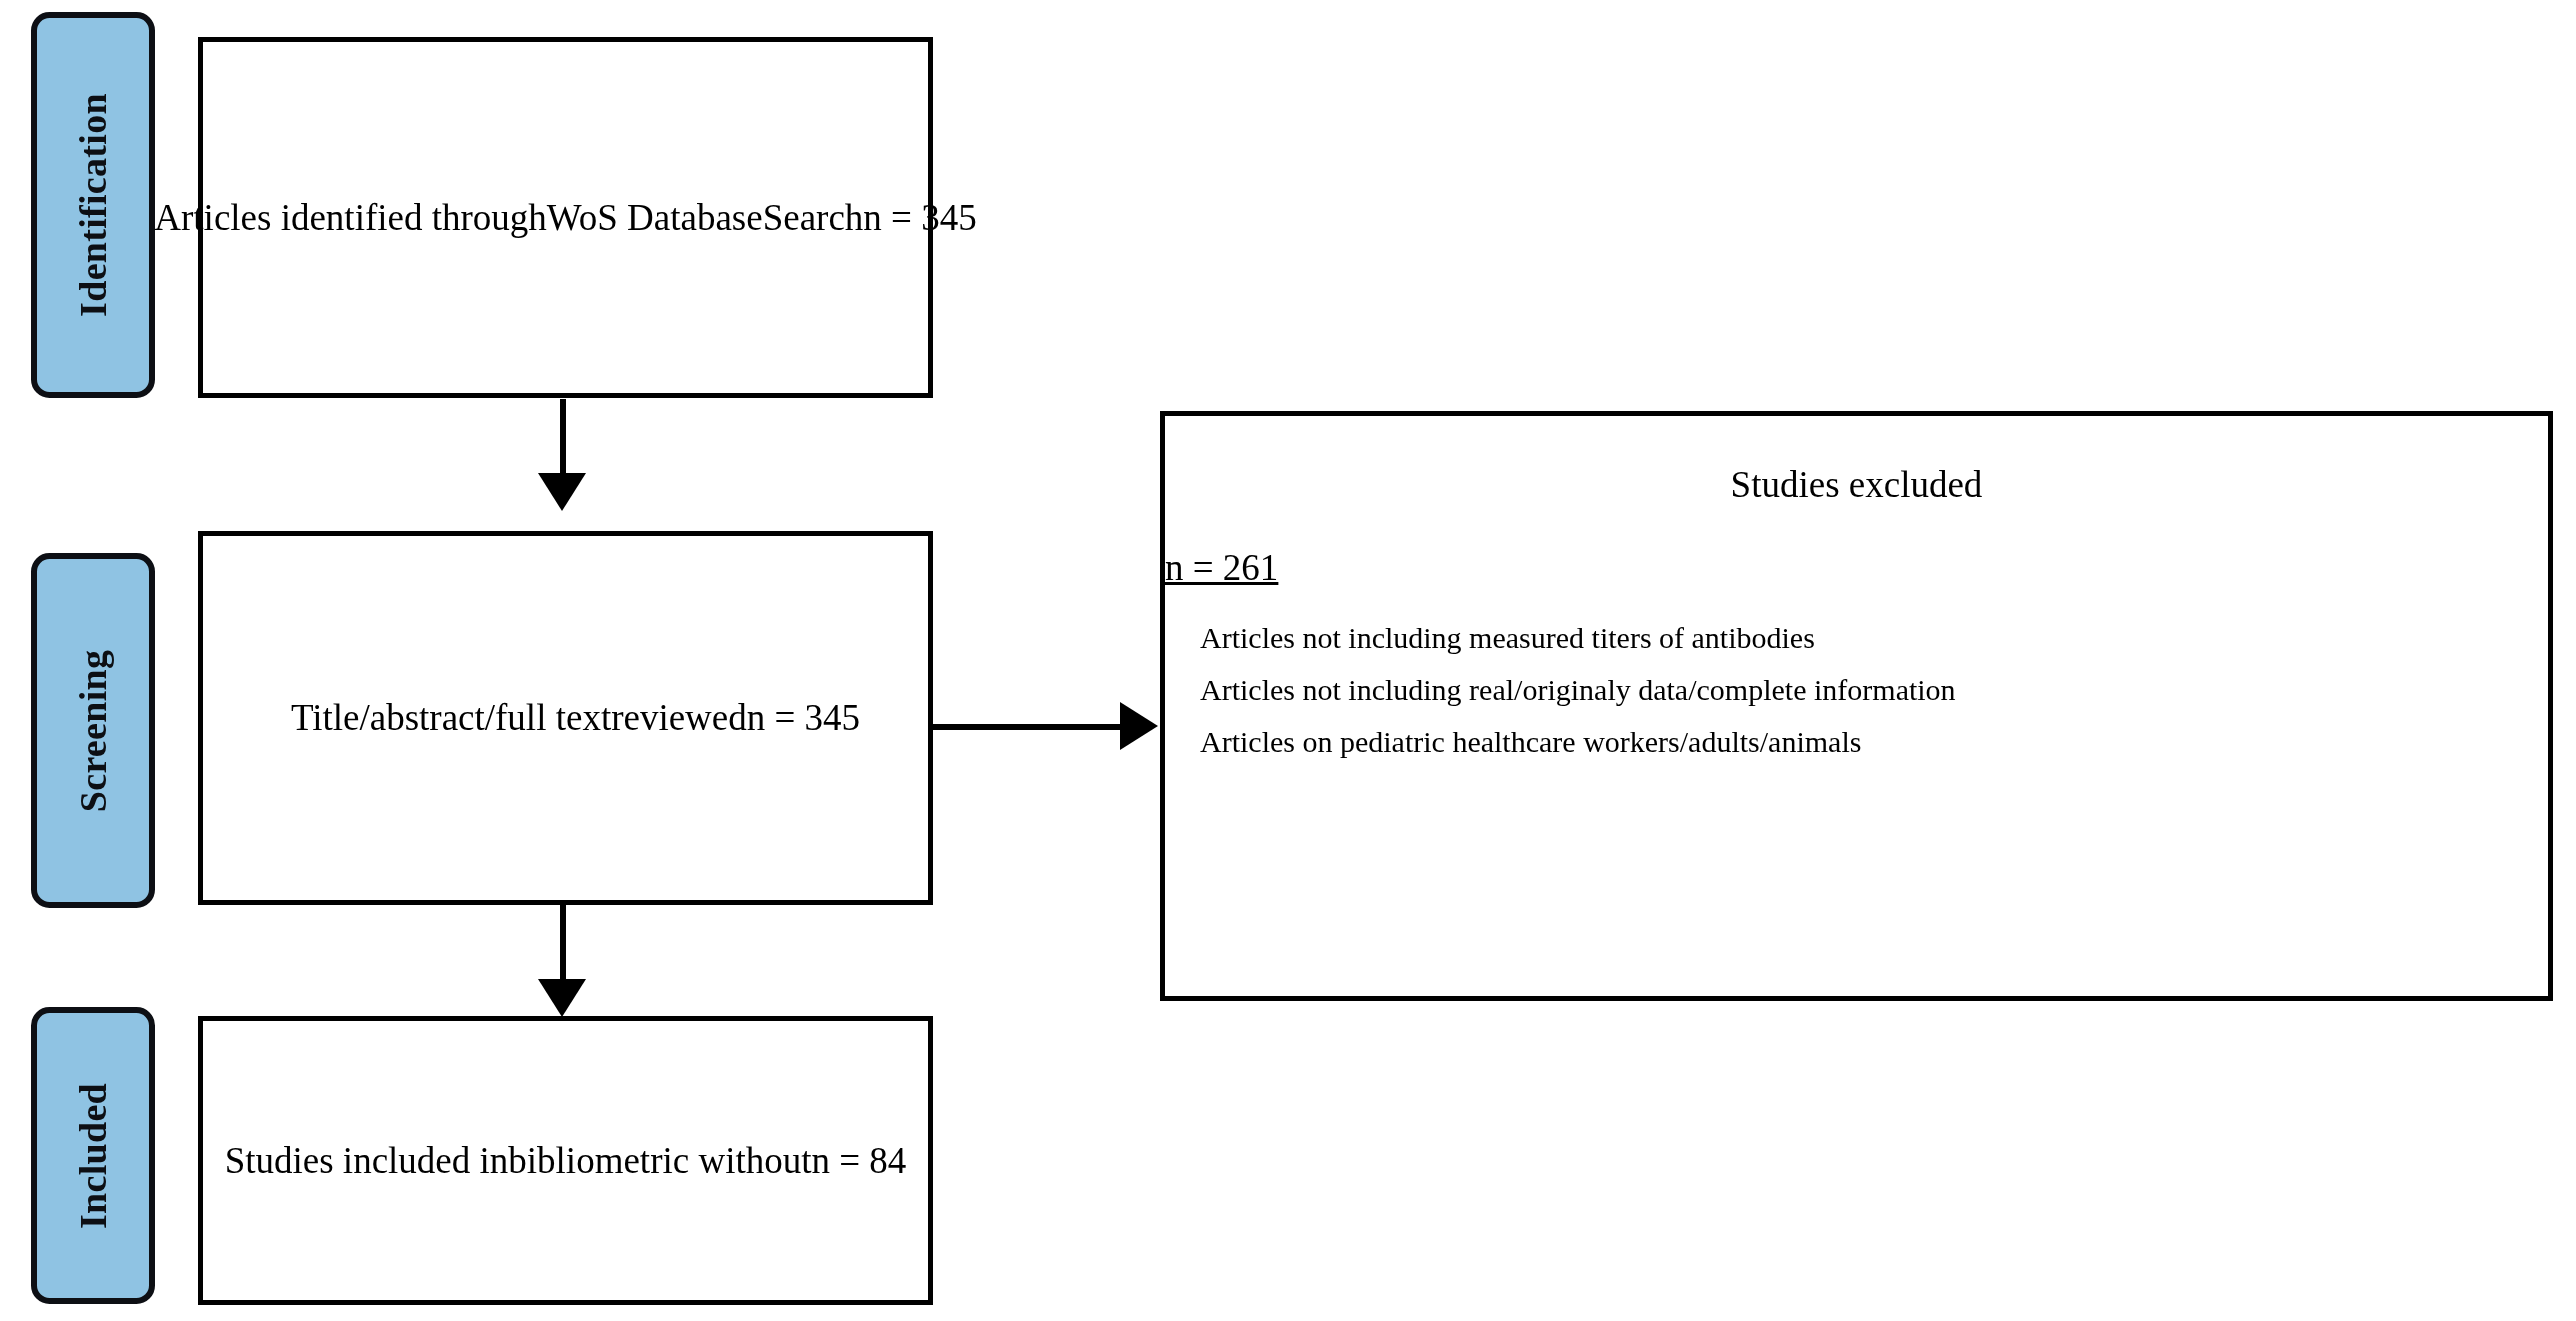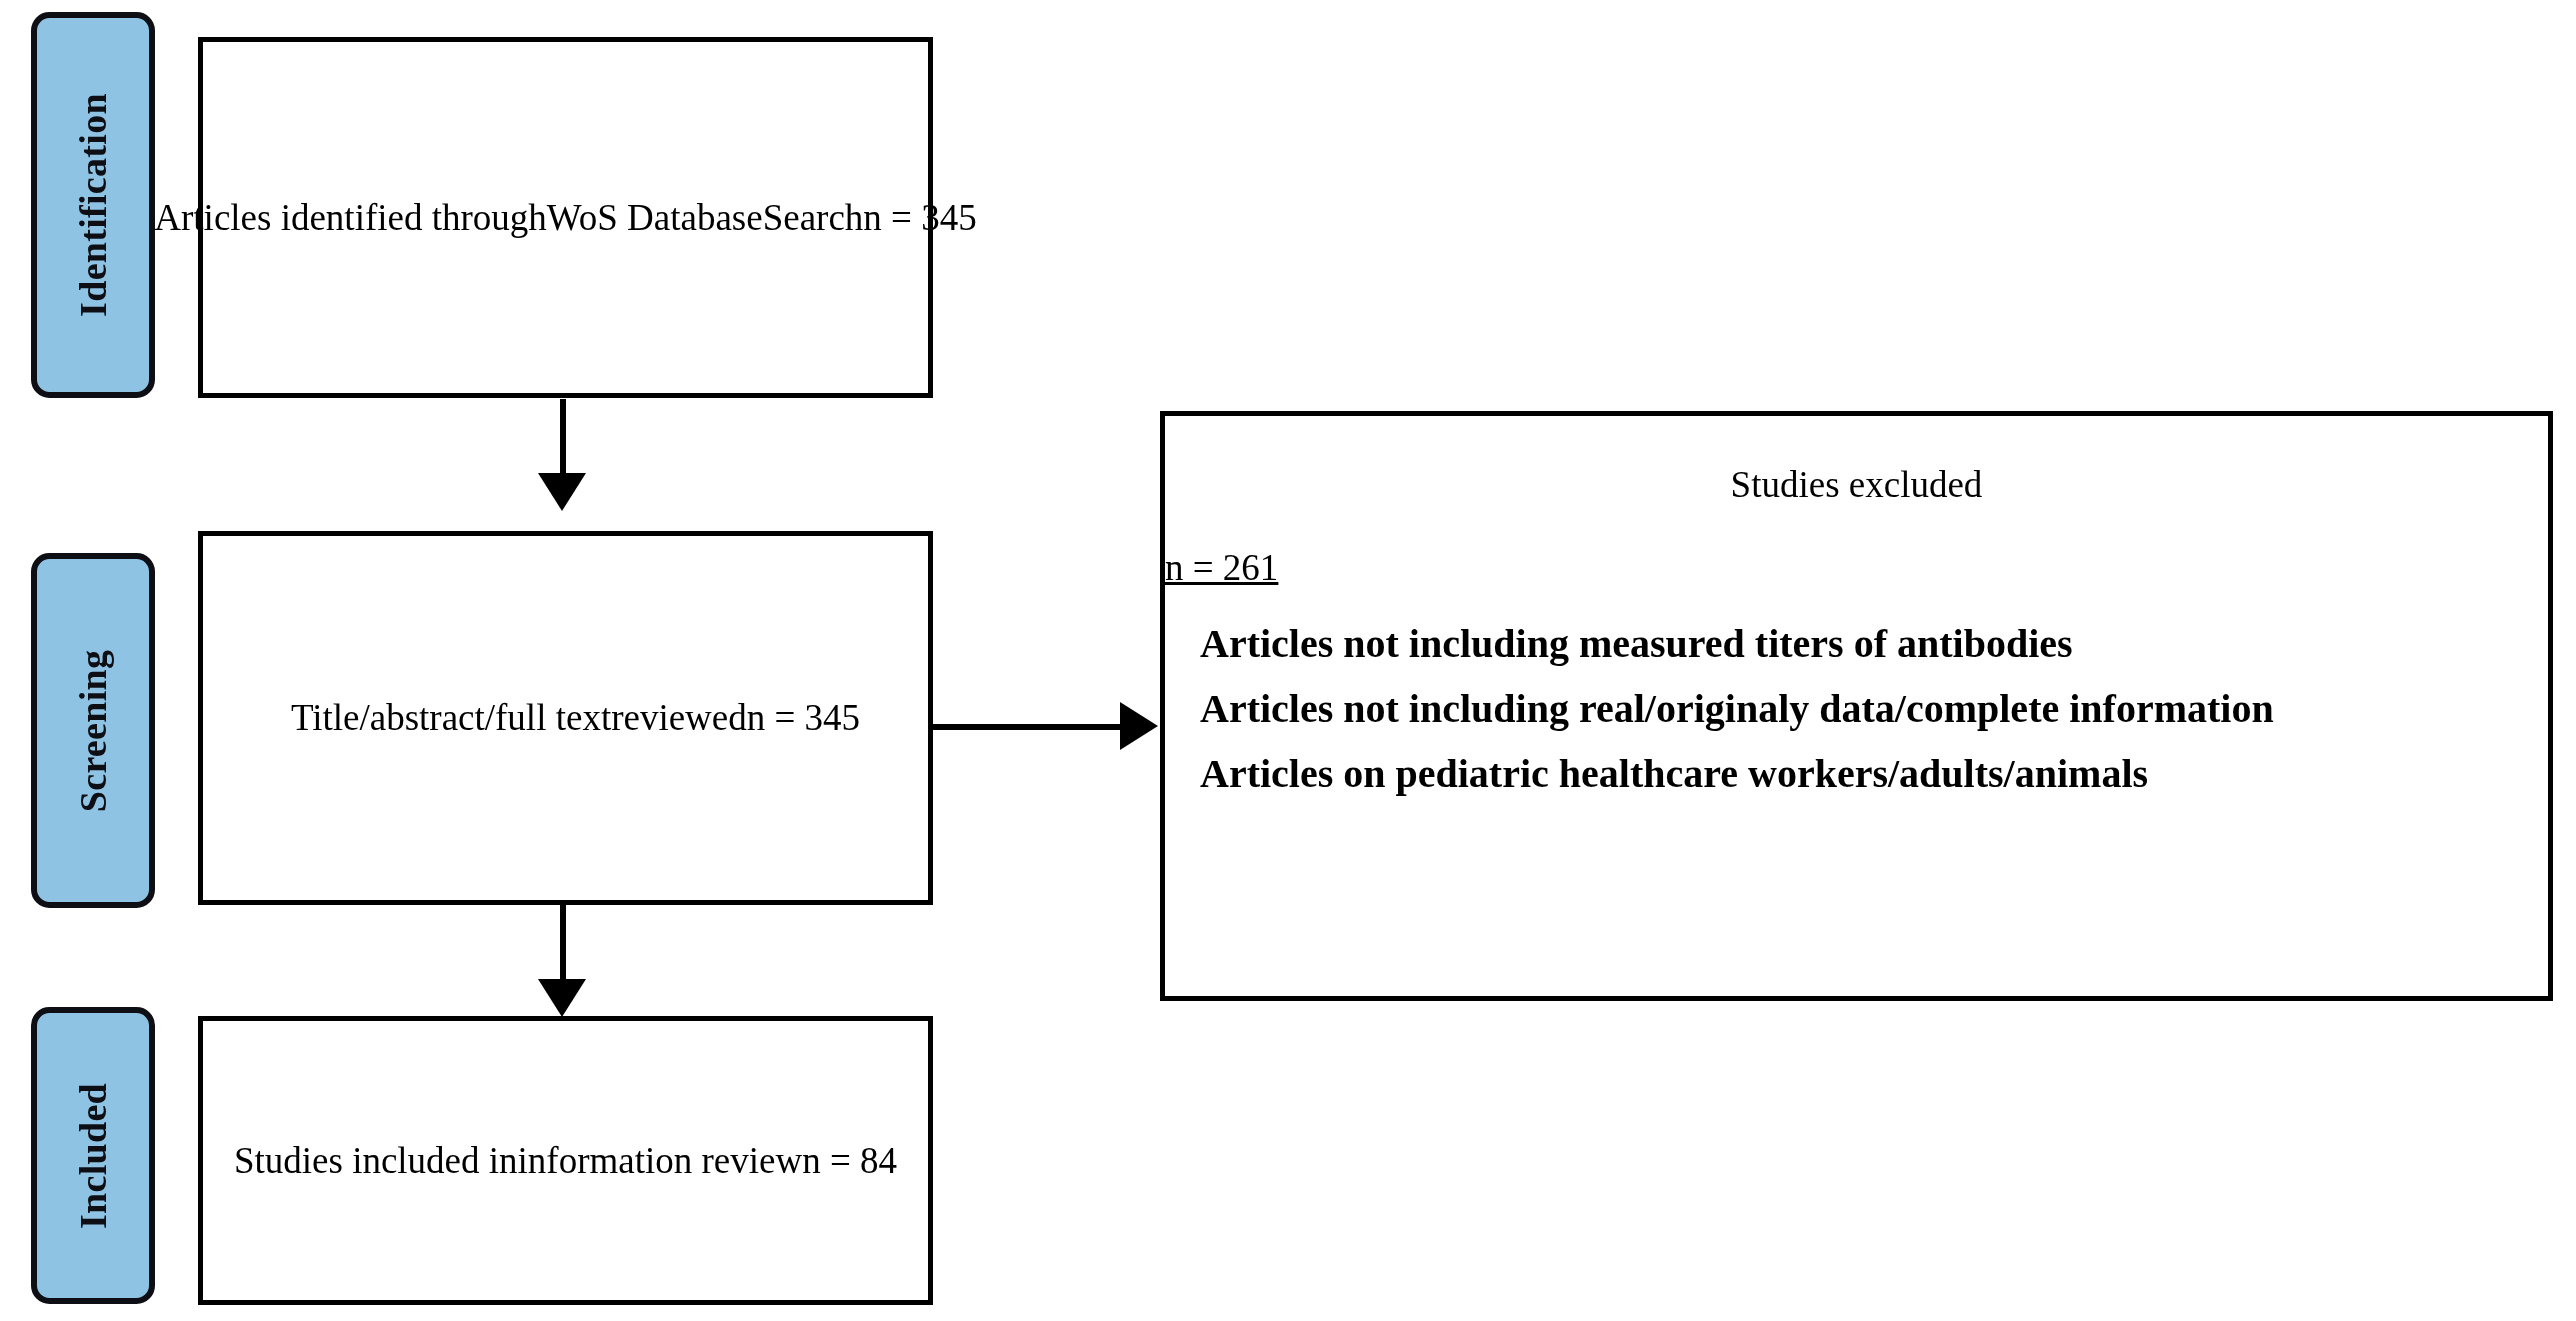--- a/index.html
+++ b/index.html
@@ -84,26 +84,25 @@
     text-align:left;
     font-size:37px;
     line-height:1.2;
     margin-top:39px;
     text-decoration:underline;
   }
   #excluded-reasons{
     margin:27px 0 0 35px;
   }
   #excluded-reasons .reason{
-    font-size:40px;
+    font-size:30px;
     line-height:1.32;
     text-align:left;
     white-space:nowrap;
     margin-bottom:12.4px;
-    font-weight:bold;
   }
 
   
   .v-line{
     position:absolute;
     width:5.6px;
     background:#000;
   }
   .v-head{
     position:absolute;
@@ -166,21 +165,21 @@
   </div>
 
   <div class="v-line" id="arrow2-line"></div>
   <div class="v-head" id="arrow2-head"></div>
 
   <div class="h-line" id="arrow3-line"></div>
   <div class="h-head" id="arrow3-head"></div>
 
   <div class="flow-box" id="box-included">
     <div class="line">Studies included in</div>
-    <div class="line">information review</div>
+    <div class="line">bibliometric without</div>
     <div class="line">n = 84</div>
   </div>
 
   <div id="box-excluded">
     <div id="excluded-heading">Studies excluded</div>
     <div id="excluded-count">n = 261</div>
     <div id="excluded-reasons">
       <div class="reason">Articles not including measured titers of antibodies</div>
       <div class="reason">Articles not including real/originaly data/complete information</div>
       <div class="reason">Articles on pediatric healthcare workers/adults/animals</div>

